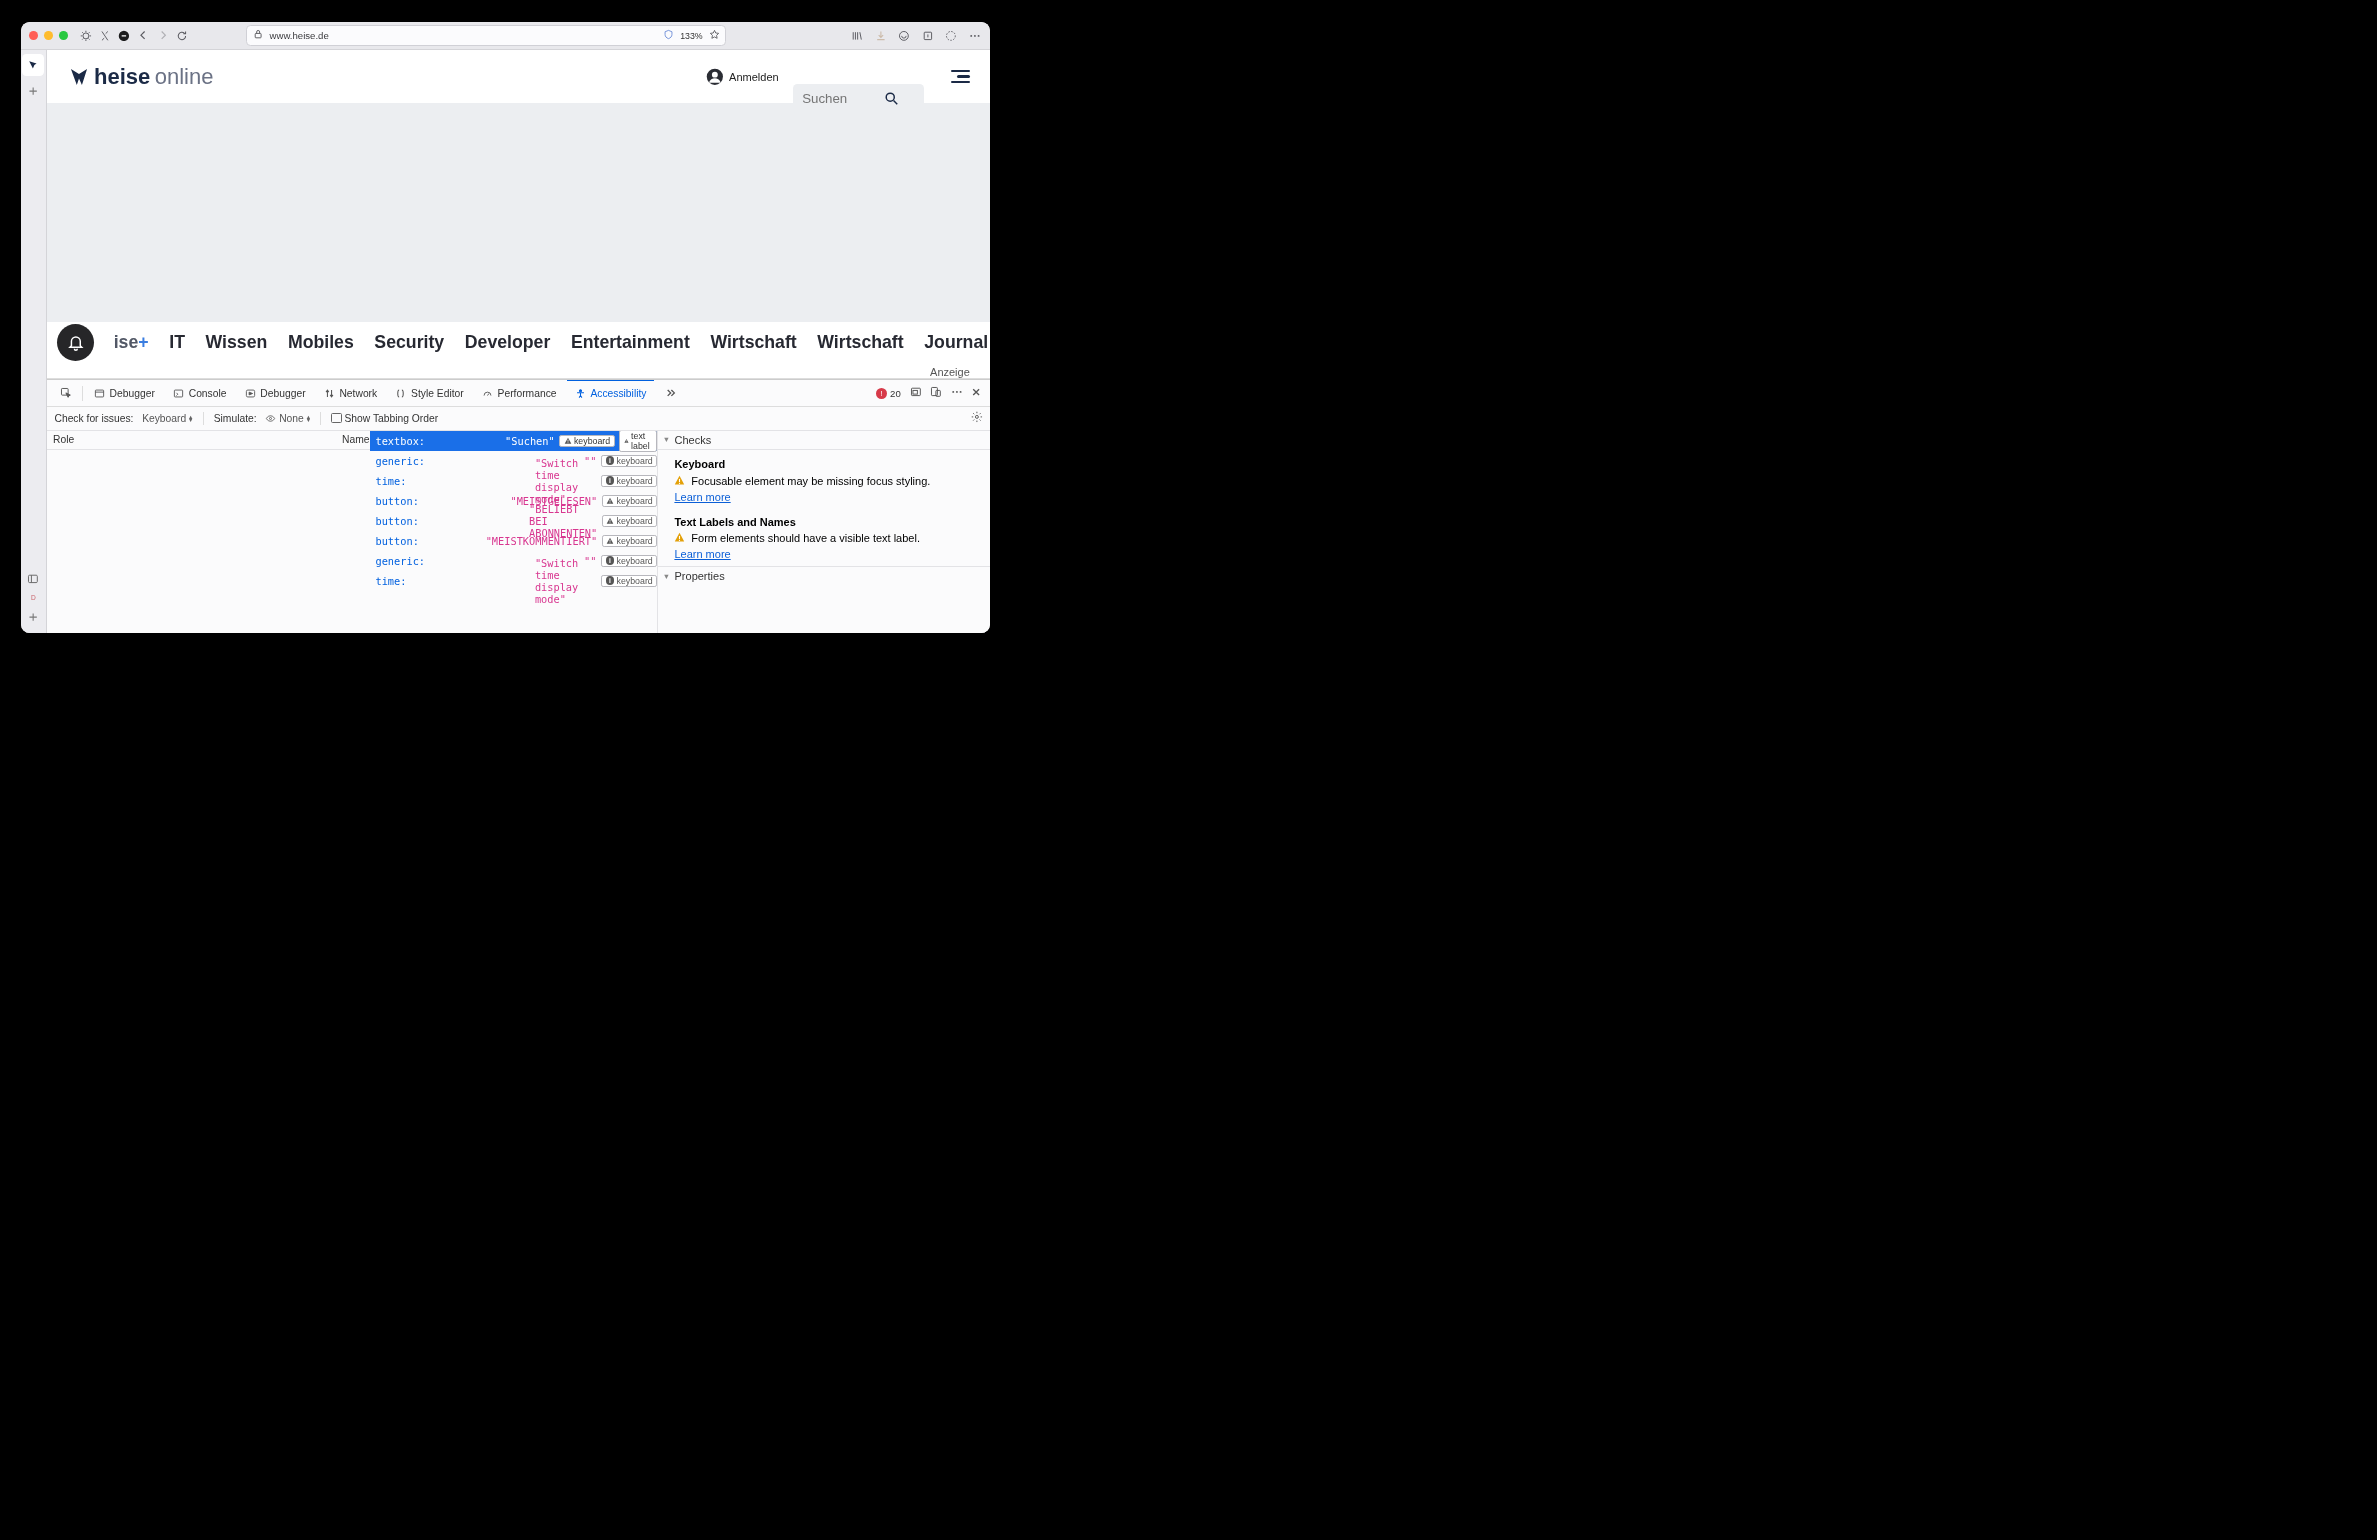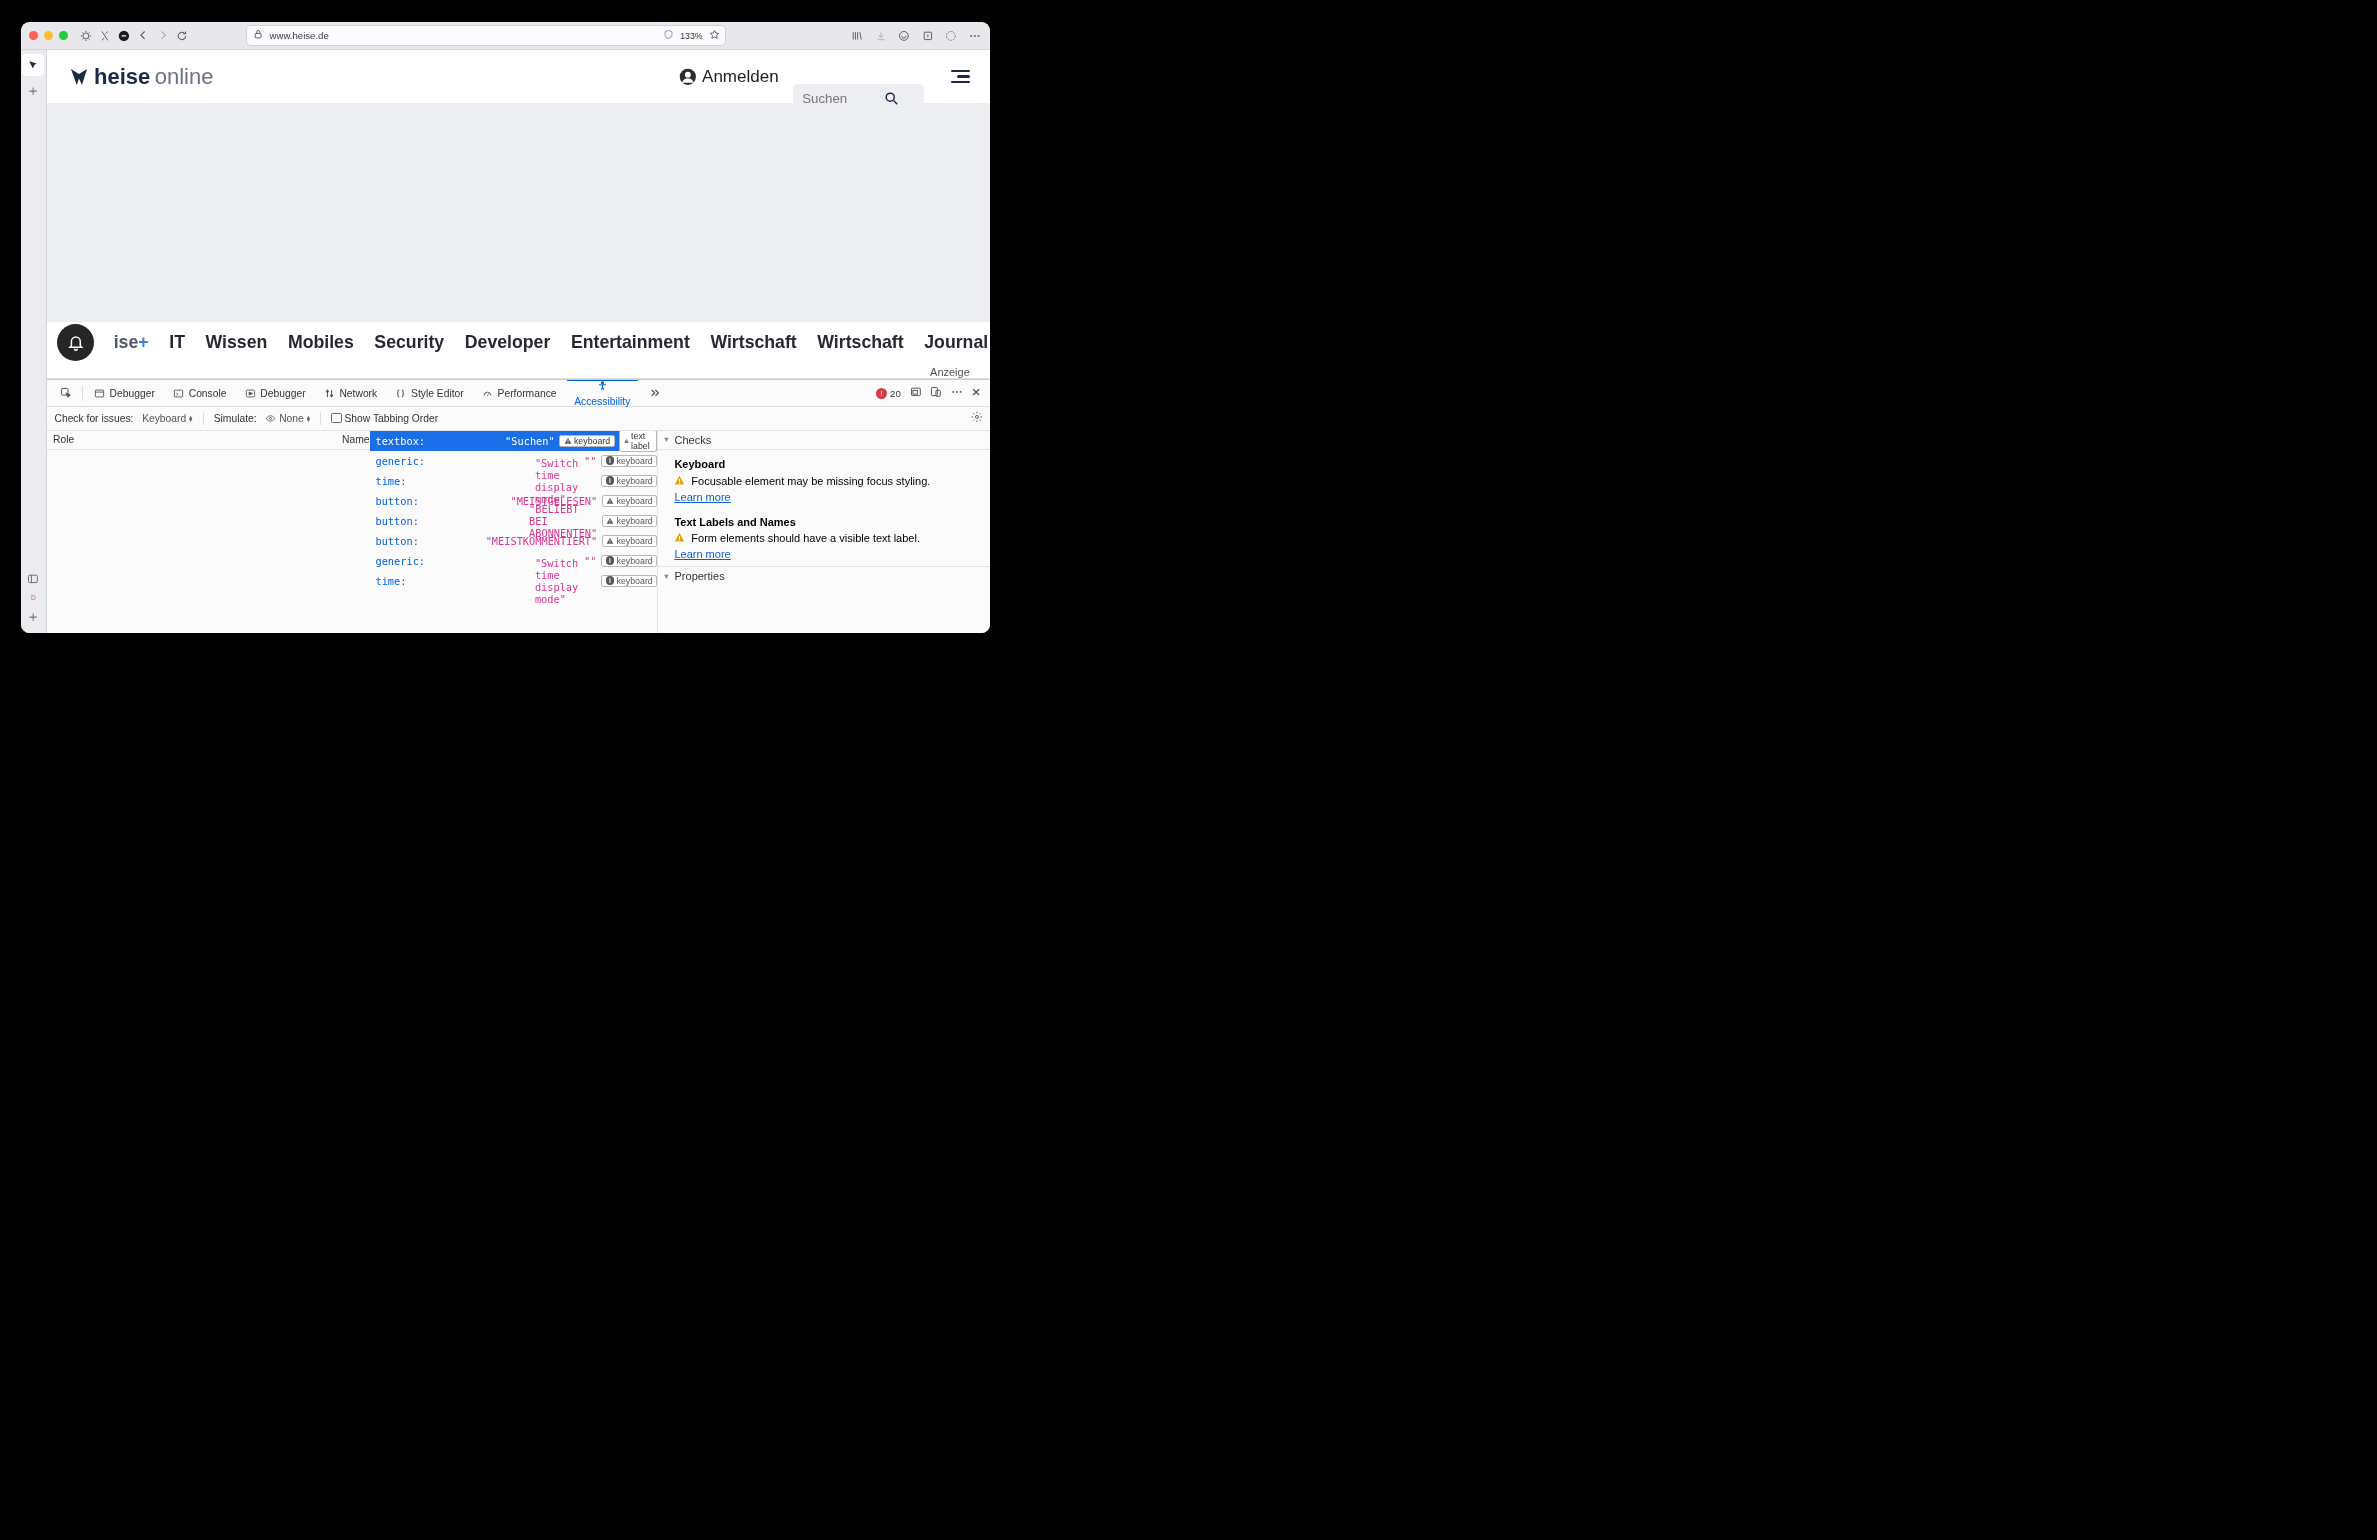--- a/index.html
+++ b/index.html
@@ -91,21 +91,21 @@
   height:53px;
   display:flex;
   align-items:center;
   padding: 0 20.6px;
   gap: 14.7px;
 }
 .logo { display:flex; align-items:center; gap:4.4px; font-weight:700; font-size:22px; color:#1b2a46;}
 .logo-mark svg{display:block;}
 .logo .online { font-weight:400; color:#6b7285;}
 .site-header .spacer{flex:1;}
-.login { display:flex; align-items:center; gap:5.9px; font-size:17px; color:#222;}
+.login { display:flex; align-items:center; gap:5.9px; font-size:11px; color:#222;}
 .searchbox {
   background:#eceef1;
   border-radius:4.4px;
   height:29.5px;
   display:flex; align-items:center;
   padding: 0 8.8px;
   gap:7.4px;
   width: 131px;
   color:#9aa0a9;
   font-size:13.3px;
@@ -148,21 +148,21 @@
 .dt-tabs {
   height:26.5px;
   display:flex; align-items:center;
   border-bottom:0.7px solid #ddd;
   font-size:10.3px; color:#333;
   padding: 0 5.9px;
   gap: 2.9px;
   position:relative;
 }
 .dt-tab { display:flex; align-items:center; gap:4.4px; padding:0 7.4px; height:100%;}
-.dt-tab.active { color:#0060df;flex-direction:column; }
+.dt-tab.active { color:#0060df; }
 .active-underline{position:absolute;height:1.5px;background:#0060df;top:-0.7px;left:0;right:0;}
 .dt-tab .dti{width:11.8px;height:11.8px;display:inline-flex;align-items:center;justify-content:center;}
 .dt-right { margin-left:auto; display:flex;align-items:center;gap:8.8px;padding-right:2.9px;}
 .err-badge{display:flex;align-items:center;gap:2.9px;color:#333;font-size:9.6px;}
 .err-dot{width:11px;height:11px;border-radius:50%;background:#d73a49;color:#fff;font-size:8px;display:flex;align-items:center;justify-content:center;}
 
 .dt-toolbar {
   height:23.6px;
   display:flex;align-items:center; gap:10.3px;
   border-bottom:0.7px solid #e3e3e6;

